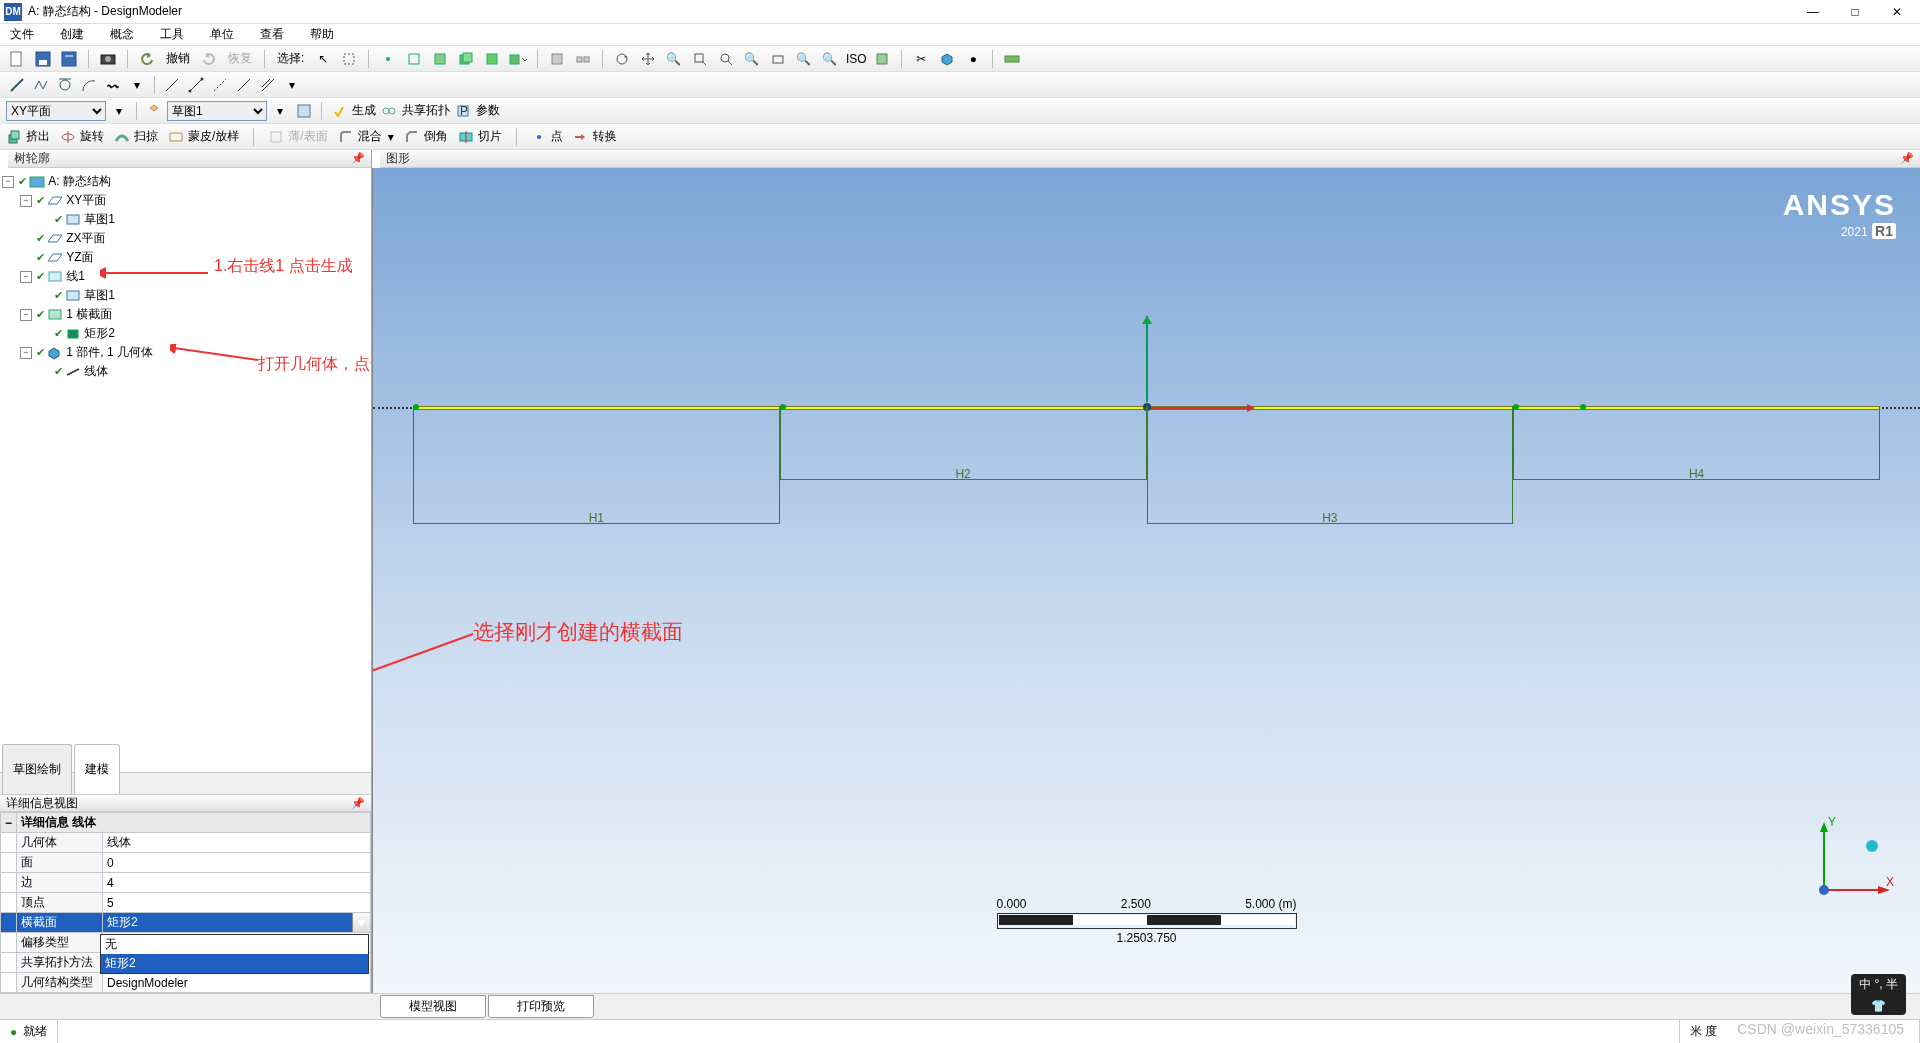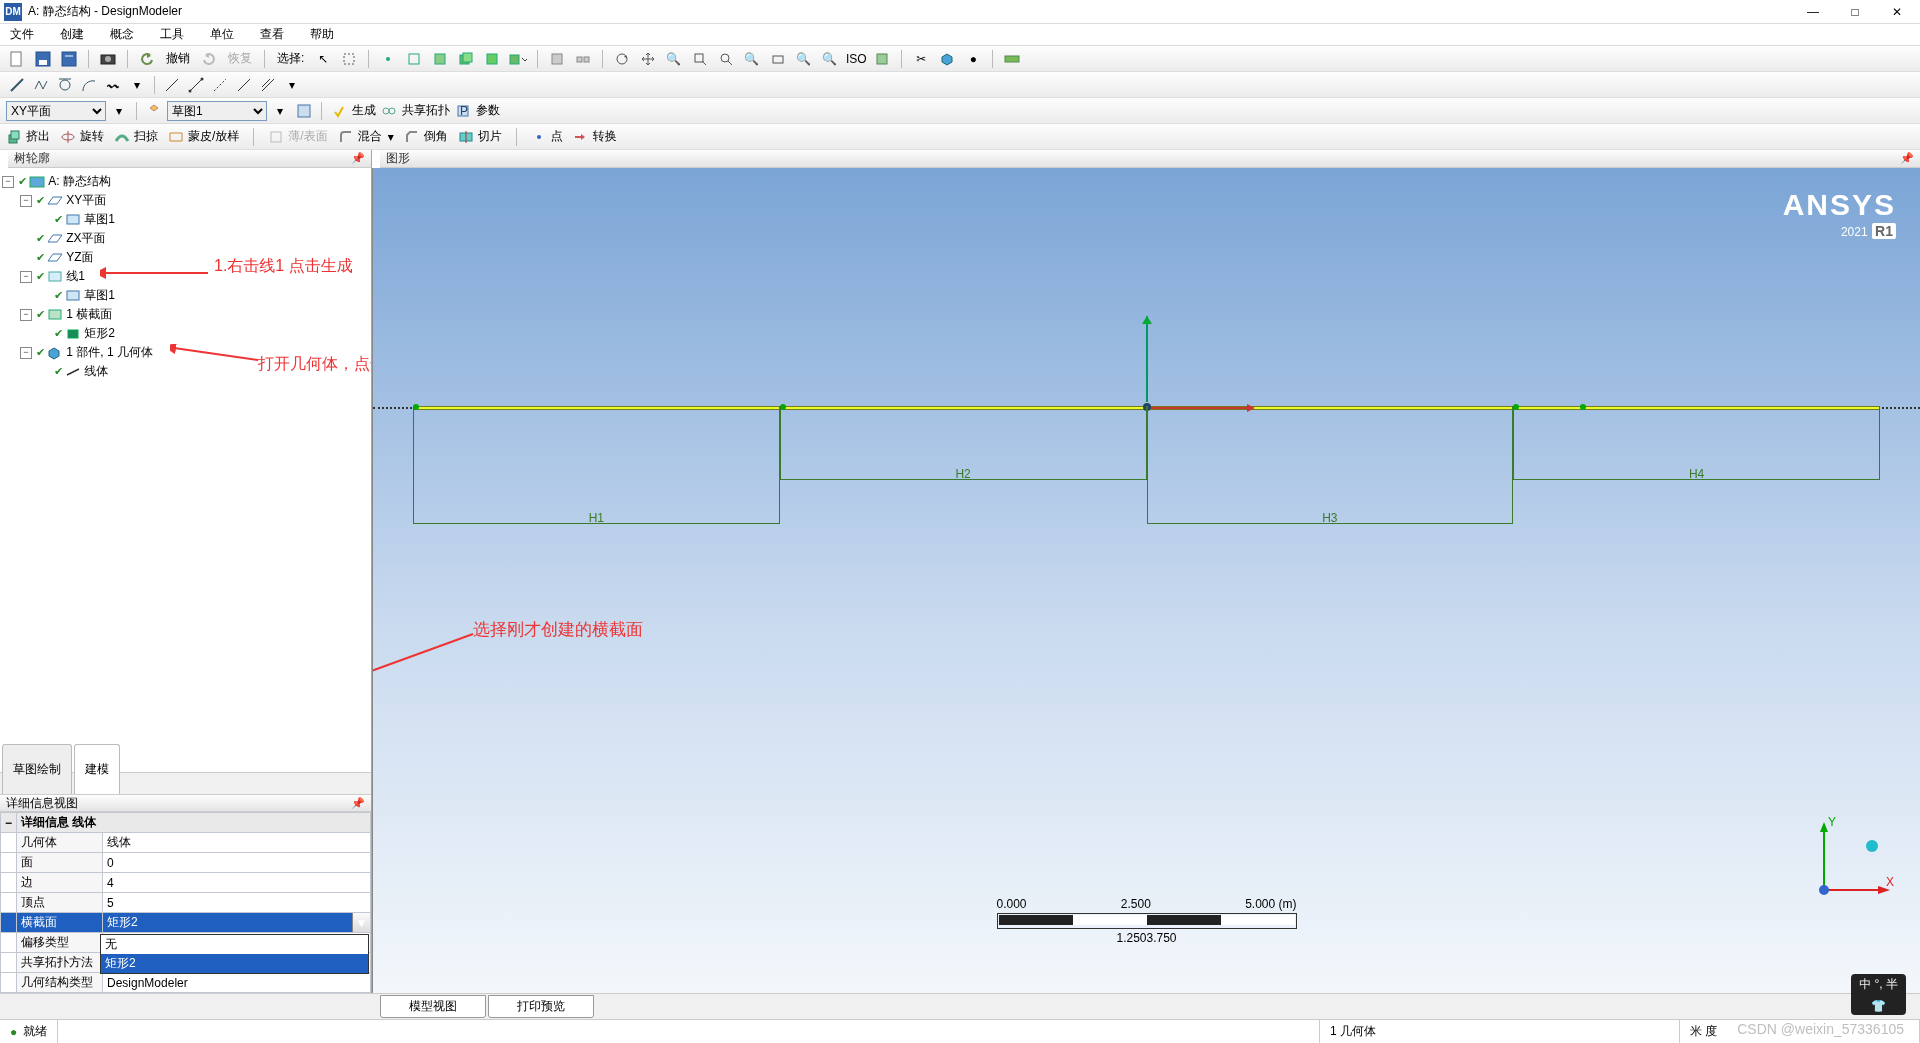--- a/index.html
+++ b/index.html
@@ -63,21 +63,21 @@
 .statusbar .cell { padding: 0 10px; border-right:1px solid #ccc; height:100%; display:flex; align-items:center;}
 .statusbar .grow { flex:1; }
 .imebox { position:absolute; right:14px; bottom:28px; background:#222; color:#eee; padding:2px 8px; border-radius:4px; display:flex; align-items:center; gap:6px; font-size:14px;flex-direction:column;}
 .watermark { position:absolute; right:16px; bottom:6px; color:#bfbfbf; font-size:14px;}
 .beamdiag { position:absolute; top:238px; left:40px; right:40px; }
 .beamline { position:absolute; left:0; right:0; top:0; height:4px; background: #e4ff2f; border-top:1px solid #7a7a1a; border-bottom:1px solid #7a7a1a;}
 .axis-dot { position:absolute; top:-2px; }
 .dotrow { position:absolute; left:-40px; right:-40px; top:1px; border-top:2px dotted #333; }
 .dim { position:absolute; border:1px solid #3b7a2a; border-top:none; color:#3b7a2a; height:74px; }
 .dim .lab { position:absolute; bottom:-2px; left:50%; transform:translateX(-50%); background:transparent; padding:0 4px;}
-.ann3 { position:absolute; color:#e33; font-size:17px; }
+.ann3 { position:absolute; color:#e33; font-size:21px; }
 </style>
 </head>
 <body>
 
 <div class="titlebar">
   <div class="dm-icon">DM</div>
   <span>A: 静态结构 - DesignModeler</span>
   <div class="wincontrols">
     <span>—</span>
     <span>□</span>
@@ -710,21 +710,20 @@
   <div class="tab">模型视图</div>
   <div class="tab">打印预览</div>
 </div>
 
 <div class="statusbar">
   <div class="cell">
       <span style="color:#2a8a2a; margin-right:6px;">●</span>
       <span>就绪</span>
     </div>
   <div class="cell grow"></div>
-  <div class="cell" style="width:360px">1 几何体</div>
   <div class="cell" style="width:240px">米  度</div>
 </div>
 
 <div class="imebox">
   <span>中 °, 半</span>
     <span>👕</span>
 </div>
 <div class="watermark">CSDN @weixin_57336105</div>
 
 </body></html>

